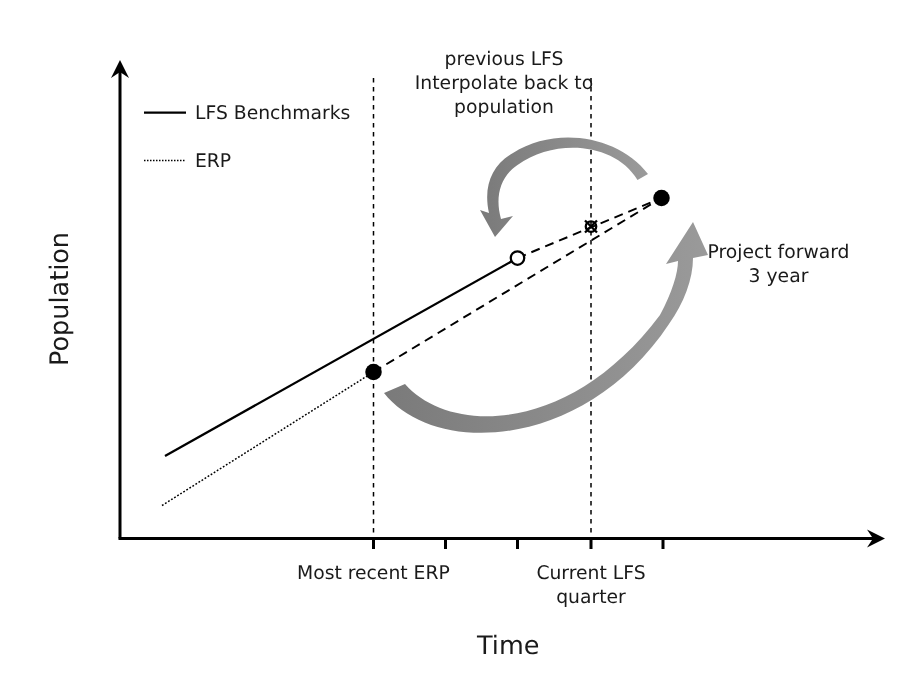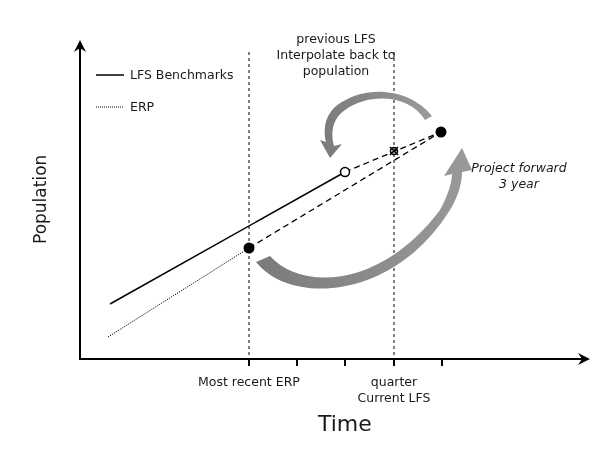--- a/index.html
+++ b/index.html
@@ -1,21 +1,21 @@
 <!DOCTYPE html>
 <html><head>
   <meta charset="utf-8">
   <style>
     html, body { margin: 0; padding: 0; background: #ffffff; }
     body { width: 615px; height: 461px; position: relative; overflow: hidden; font-family: "DejaVu Sans", sans-serif; color: #1a1a1a; }
     svg { position: absolute; left: 0; top: 0; }
     .lbl { position: absolute; font-size: 12.5px; line-height: 16px; white-space: nowrap; }
     .center { text-align: center; }
     #ylabel { position: absolute; left: 30px; top: 200px; font-size: 17px; transform: rotate(-90deg); transform-origin: left top; white-space: nowrap; }
-    #xlabel { position: absolute; left: 318px; top: 411px; font-size: 22px; }
+    #xlabel { position: absolute; left: 318px; top: 421px; font-size: 17px; }
   </style>
 </head>
 <body>
 
 <svg width="615" height="461" viewBox="0 0 615 461">
   <defs>
     <linearGradient id="arrowGrad" x1="0" y1="0" x2="1" y2="0">
       <stop offset="0" stop-color="#7a7a7a"></stop>
       <stop offset="1" stop-color="#9a9a9a"></stop>
     </linearGradient>
@@ -71,25 +71,25 @@
 
 <div class="lbl" style="left:130px; top:67px;text-align:right;">LFS Benchmarks</div>
 <div class="lbl" style="left:130px; top:99px;">ERP</div>
 
 <div class="lbl center" style="left:262px; top:31px; width:148px;">
   <div>previous LFS</div>
   <div>Interpolate back to</div>
   <div>population</div>
 </div>
 
-<div class="lbl center" style="left:464px; top:160px; width:110px;font-style:italic;">
+<div class="lbl center" style="left:464px; top:160px; width:110px;">
   <div>Project forward</div>
   <div>3 year</div>
 </div>
 
 <div class="lbl" style="left:198px; top:374px;">Most recent ERP</div>
 <div class="lbl center" style="left:340px; top:374px; width:108px;">
+  <div>Current LFS</div>
   <div>quarter</div>
-  <div>Current LFS</div>
 </div>
 
 <div id="xlabel">Time</div>
 <div id="ylabel" style="top:244px;">Population</div>
 
 </body></html>

